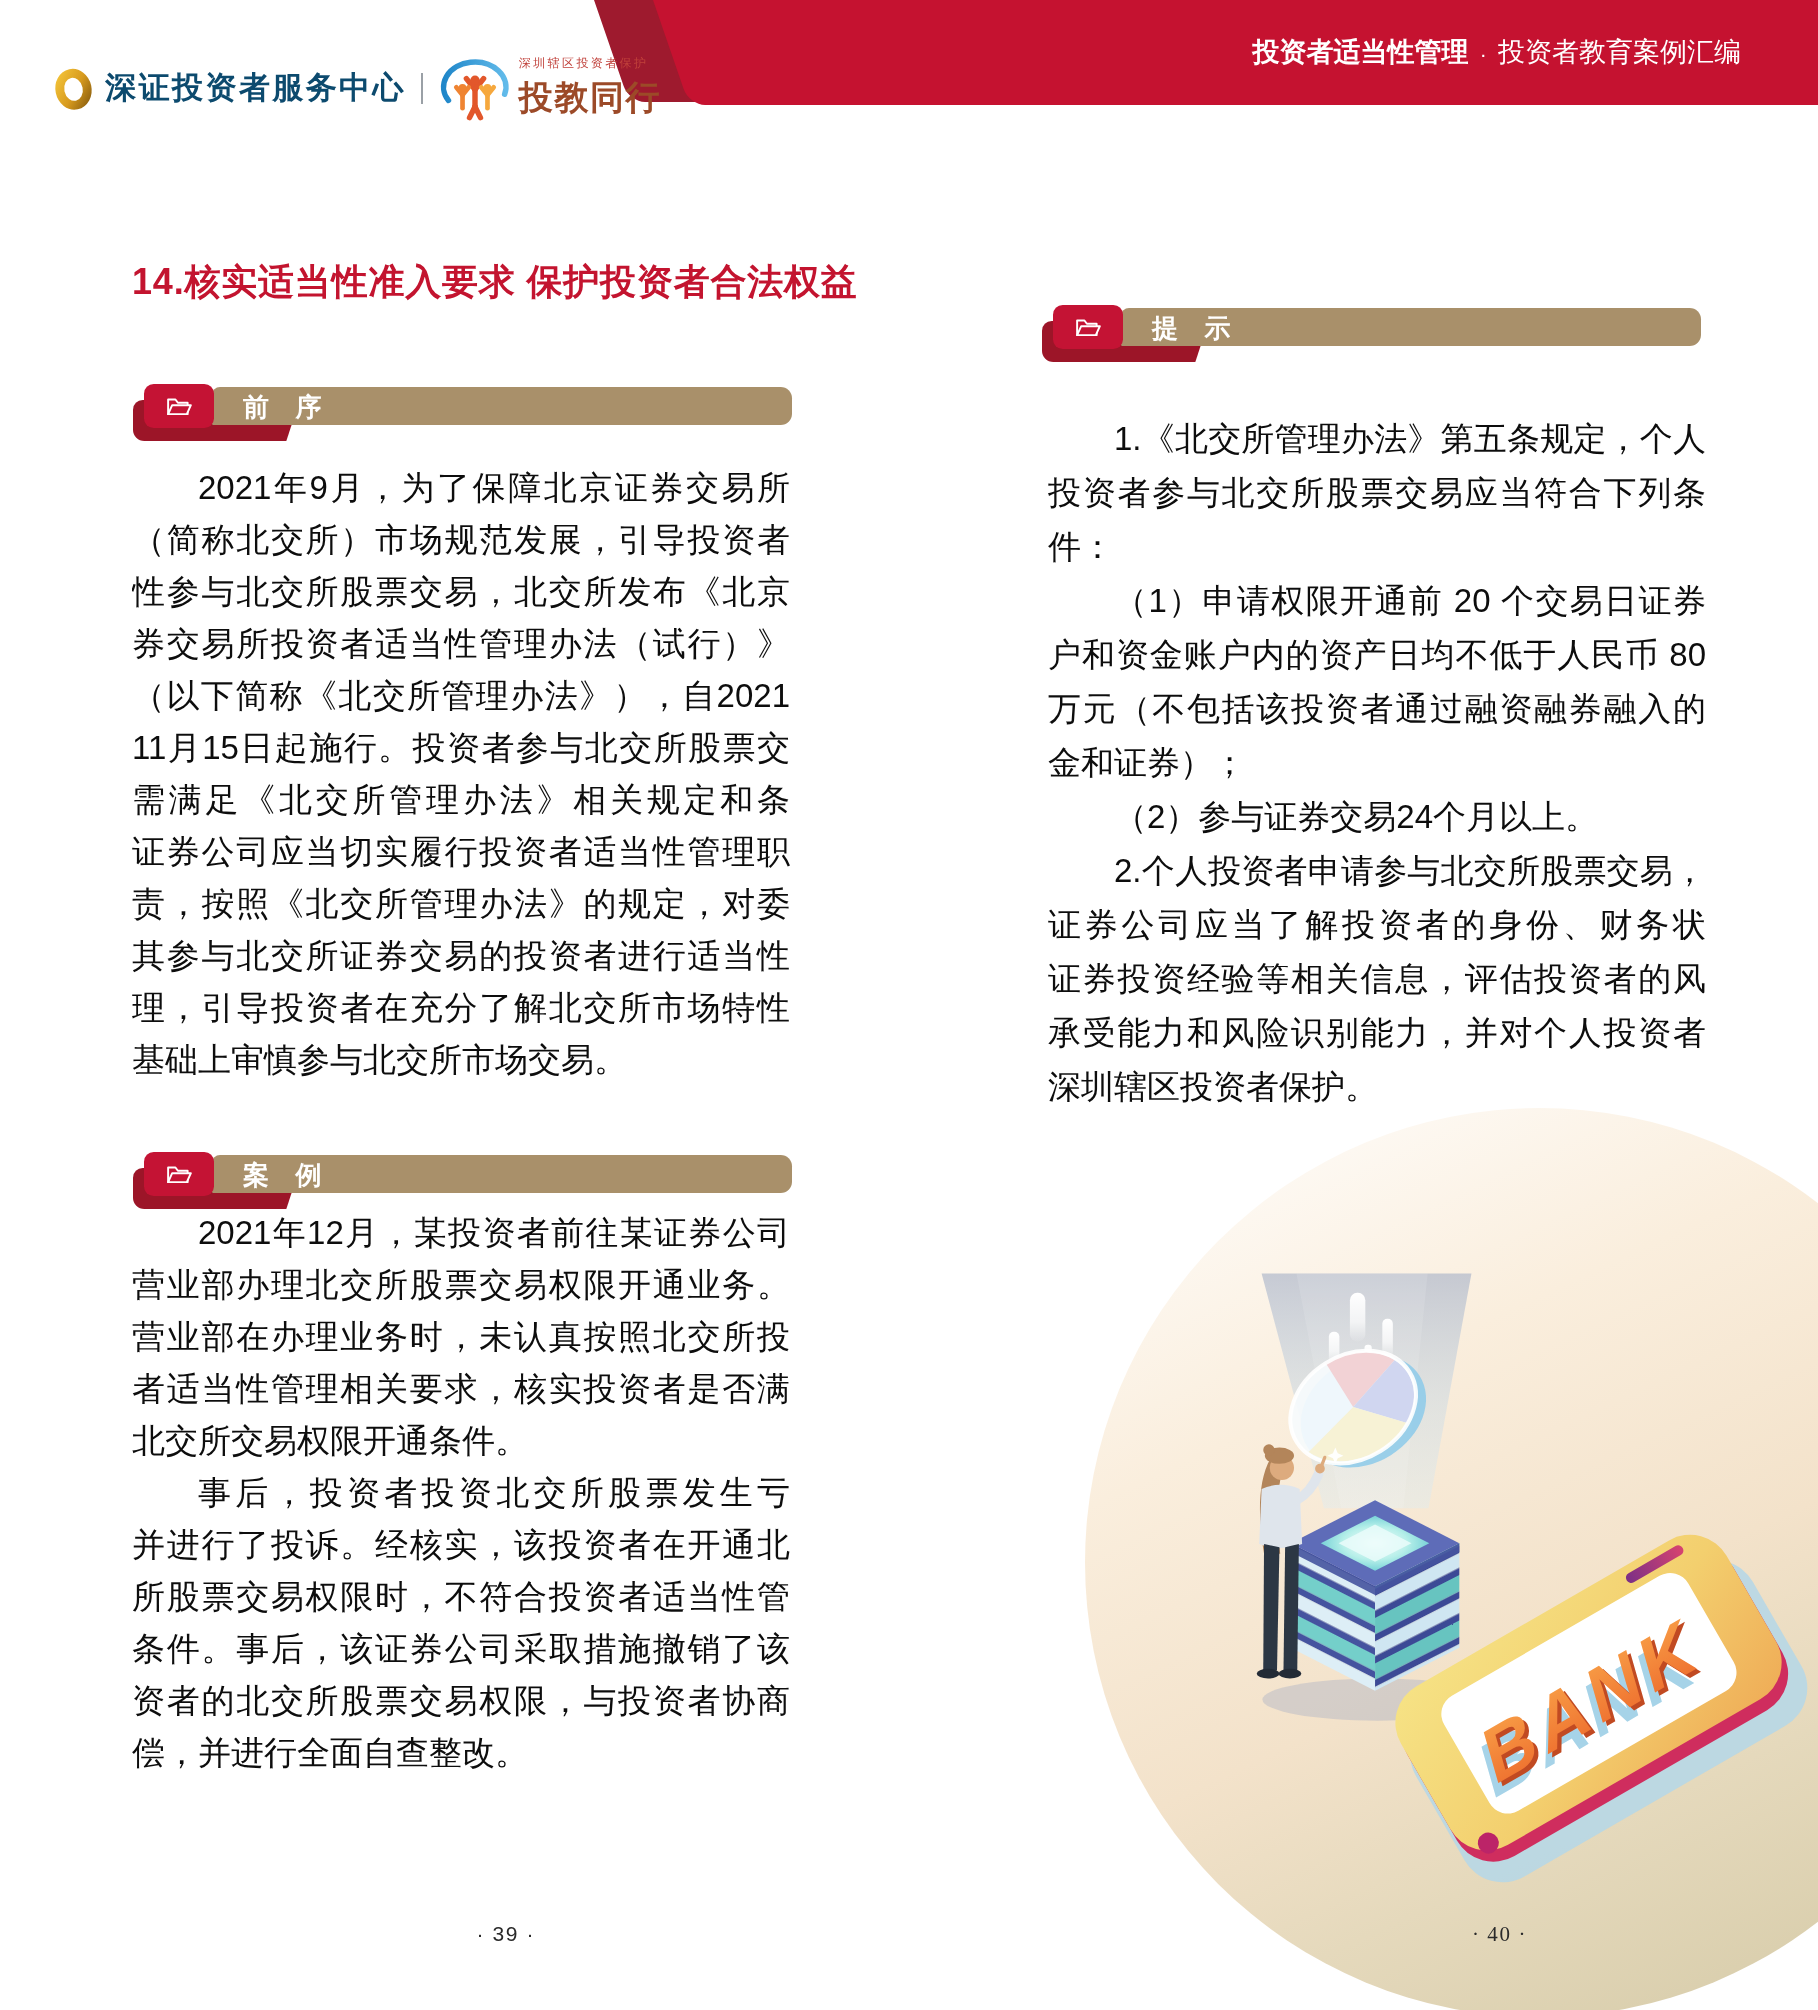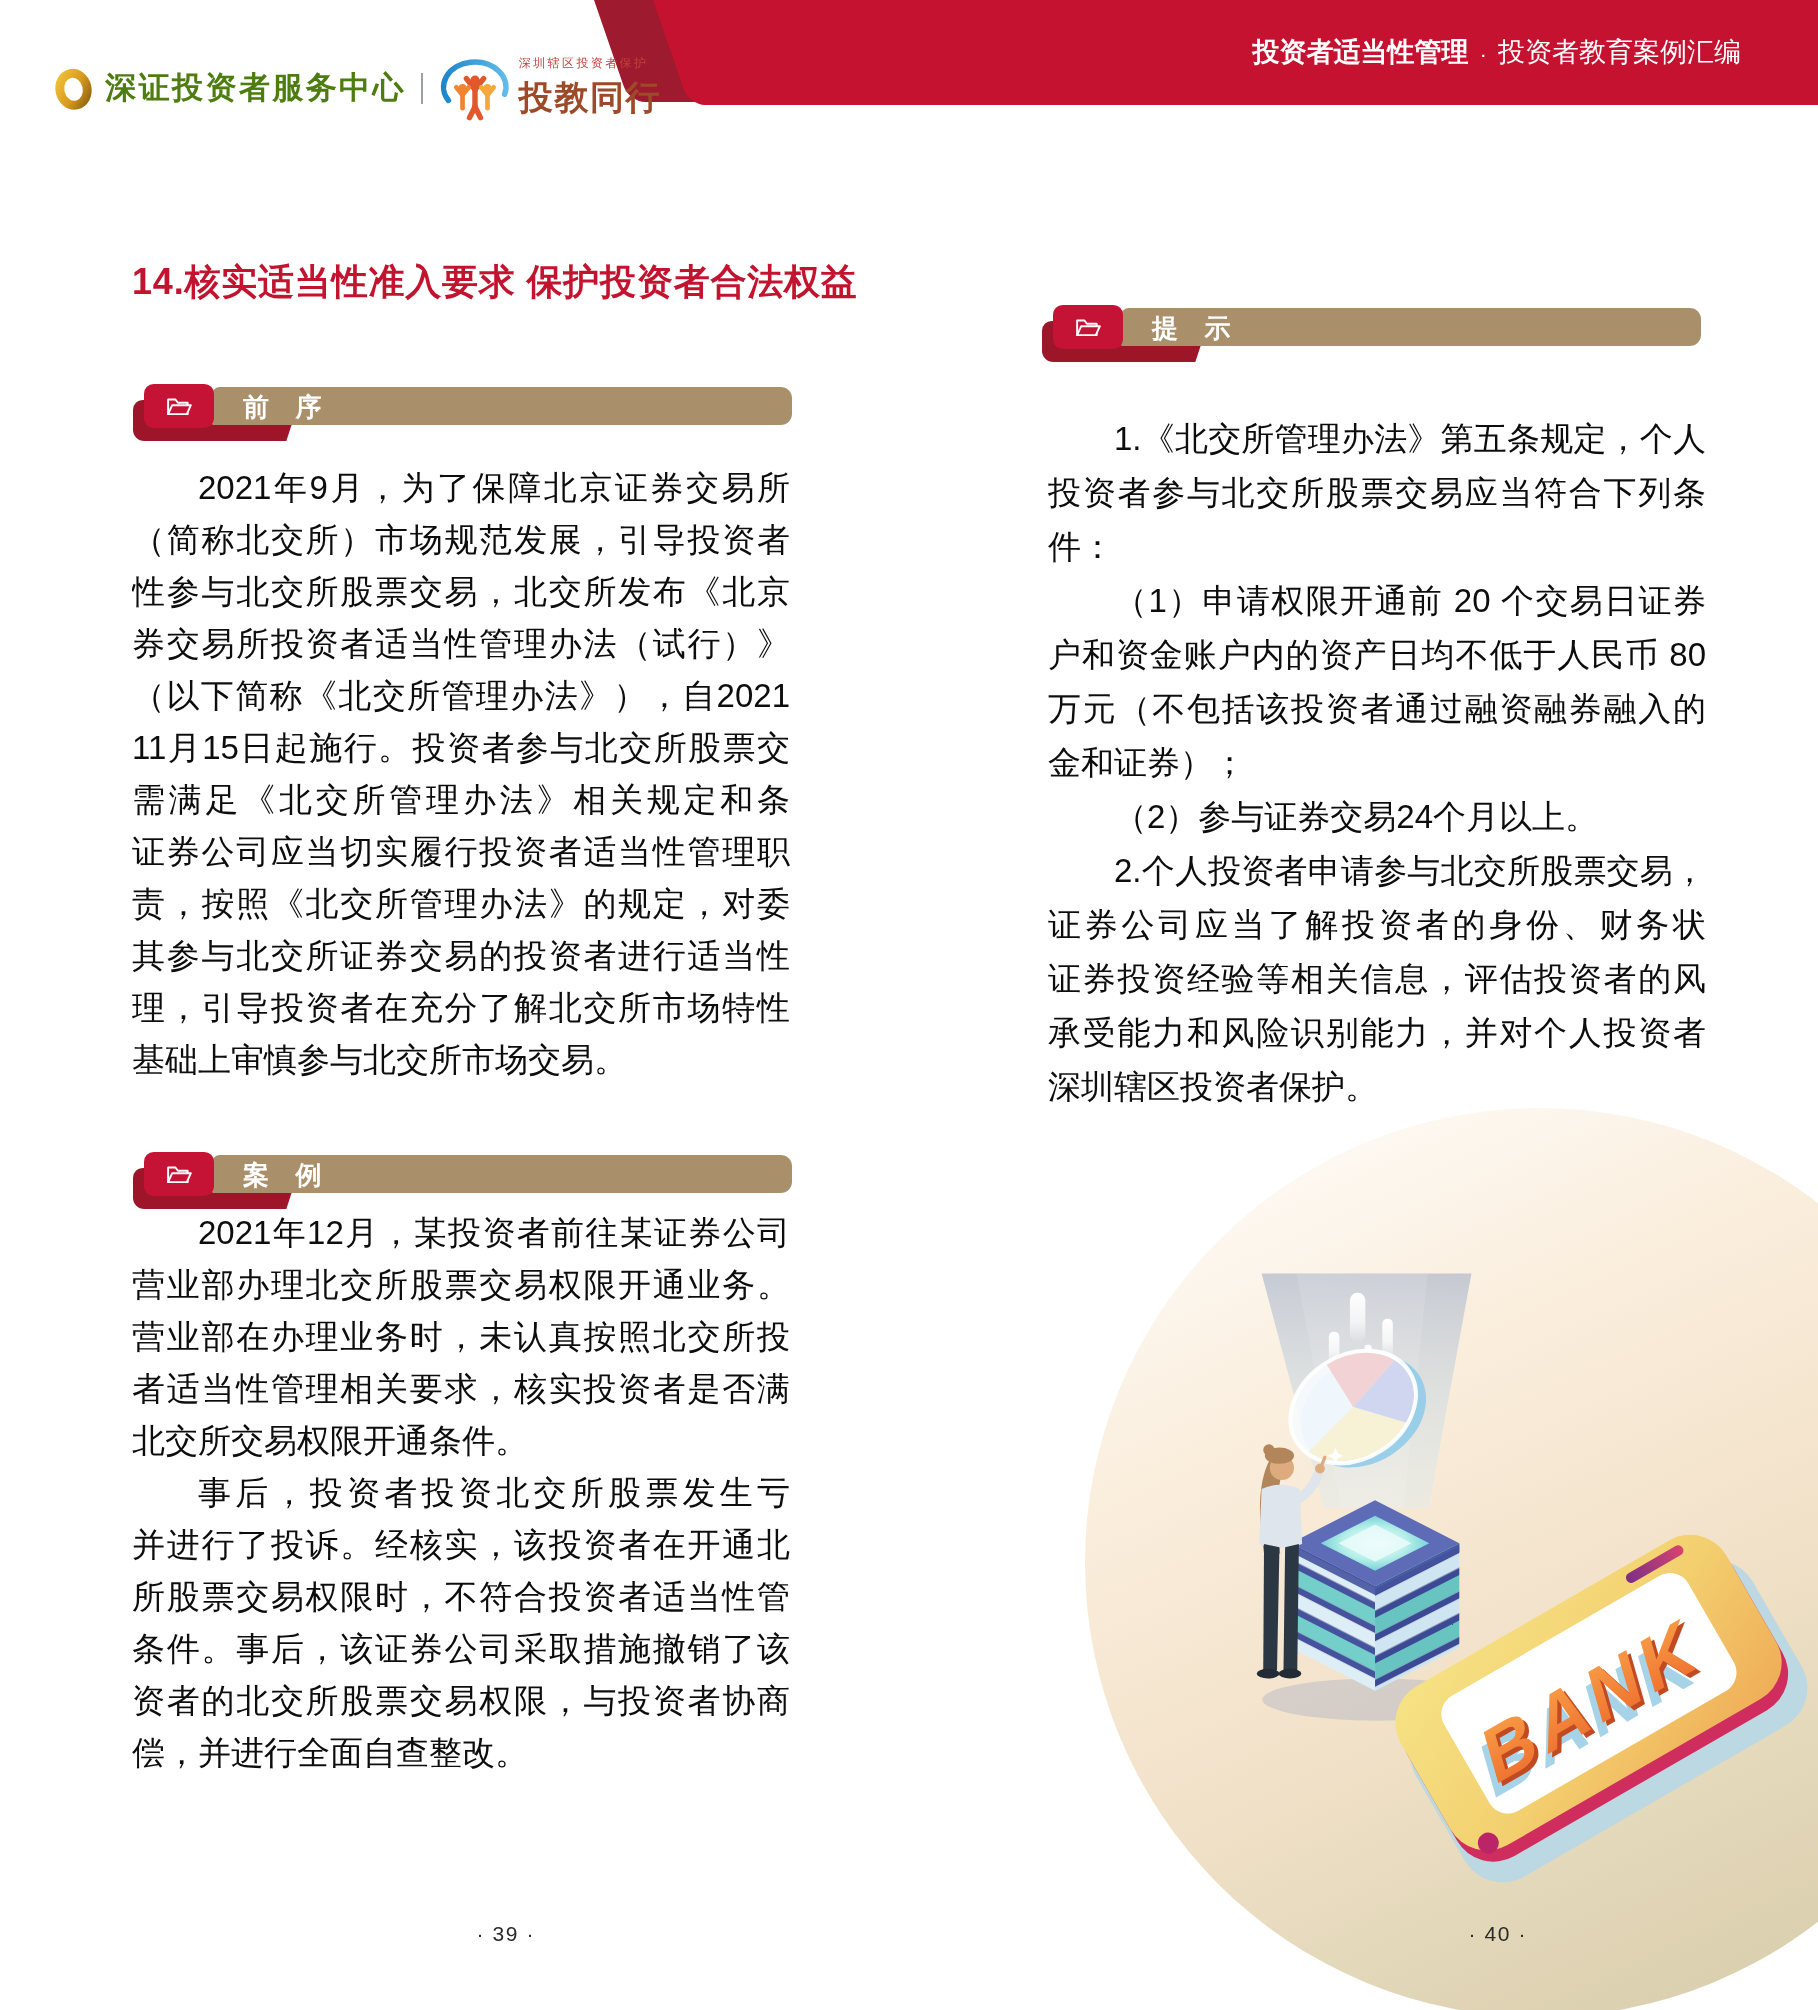--- a/index.html
+++ b/index.html
@@ -8,21 +8,21 @@
   
   .hdr-dark{position:absolute;left:594px;top:0;width:1227px;height:102px;background:#9e1a2e;
             transform:skewX(19deg);transform-origin:0 0;border-radius:0 0 0 16px;}
   .hdr-red{position:absolute;left:653px;top:0;width:1168px;height:105px;background:#c51230;
            transform:skewX(19deg);transform-origin:0 0;border-radius:0 0 0 16px;}
   .hdr-title{position:absolute;right:78px;top:0;height:133px;line-height:105px;color:#fff;
              font-size:27px;white-space:nowrap;}
   .hdr-title .b{font-weight:bold;}
   .hdr-title .sep{padding:0 11.3px;font-size:21px;}
   .hdr-left{position:absolute;left:53px;top:49px;height:78px;display:flex;align-items:center;}
-  .brand{font-size:31px;font-weight:bold;color:#4d7c0f;letter-spacing:2.4px;margin-left:11.3px;white-space:nowrap;}
+  .brand{font-size:31px;font-weight:bold;color:#0c4a6e;letter-spacing:2.4px;margin-left:11.3px;white-space:nowrap;}
   .hdr-div{width:2.4px;height:31px;background:#9aa0a6;margin:0 13px 0 14.6px;}
   .partner-col{display:flex;flex-direction:column;margin-left:4.9px;}
   .partner-small{font-size:12px;letter-spacing:2.4px;color:#c0403a;white-space:nowrap;}
   .partner-name{font-size:34px;font-weight:bold;color:#9c4a28;margin-top:2.4px;letter-spacing:1.6px;white-space:nowrap;}
   
   .sec{position:absolute;width:648px;height:65px;}
   .sec-ribbon{position:absolute;left:-11.3px;top:16px;width:167px;height:41px;background:#9c1528;
               border-radius:9.7px 3.2px 8px 11.3px;clip-path:polygon(0 0,100% 0,92% 100%,0 100%);}
   .sec-bar{position:absolute;left:68px;top:3.2px;width:580px;height:38px;background:#a9906a;
            border-radius:8px 11.3px 11.3px 1.6px;}
@@ -293,16 +293,16 @@
       <rect x="110" y="-106" width="80" height="13" rx="6.5" fill="url(#spkGrad)"></rect>
       <circle cx="-200" cy="96" r="13" fill="#bc2468"></circle>
       <g transform="skewX(-14)" font-family="Liberation Sans, DejaVu Sans, sans-serif" font-weight="bold" font-size="92" letter-spacing="8" text-anchor="middle">
         <text x="-8" y="52" fill="#a6d3e8">BANK</text>
         <text x="4" y="44" fill="#c14a22">BANK</text>
         <text x="0" y="38" fill="url(#bankGrad)">BANK</text>
       </g>
     </g>
   </svg>
 
-  <div class="pagenum" style="left:1365px;top:1922px;">· 40 ·</div>
+  <div class="pagenum" style="left:1365px;top:1922px;font-family:Liberation Serif, serif;">· 40 ·</div>
 
 </div>
 
 
 </body></html>

